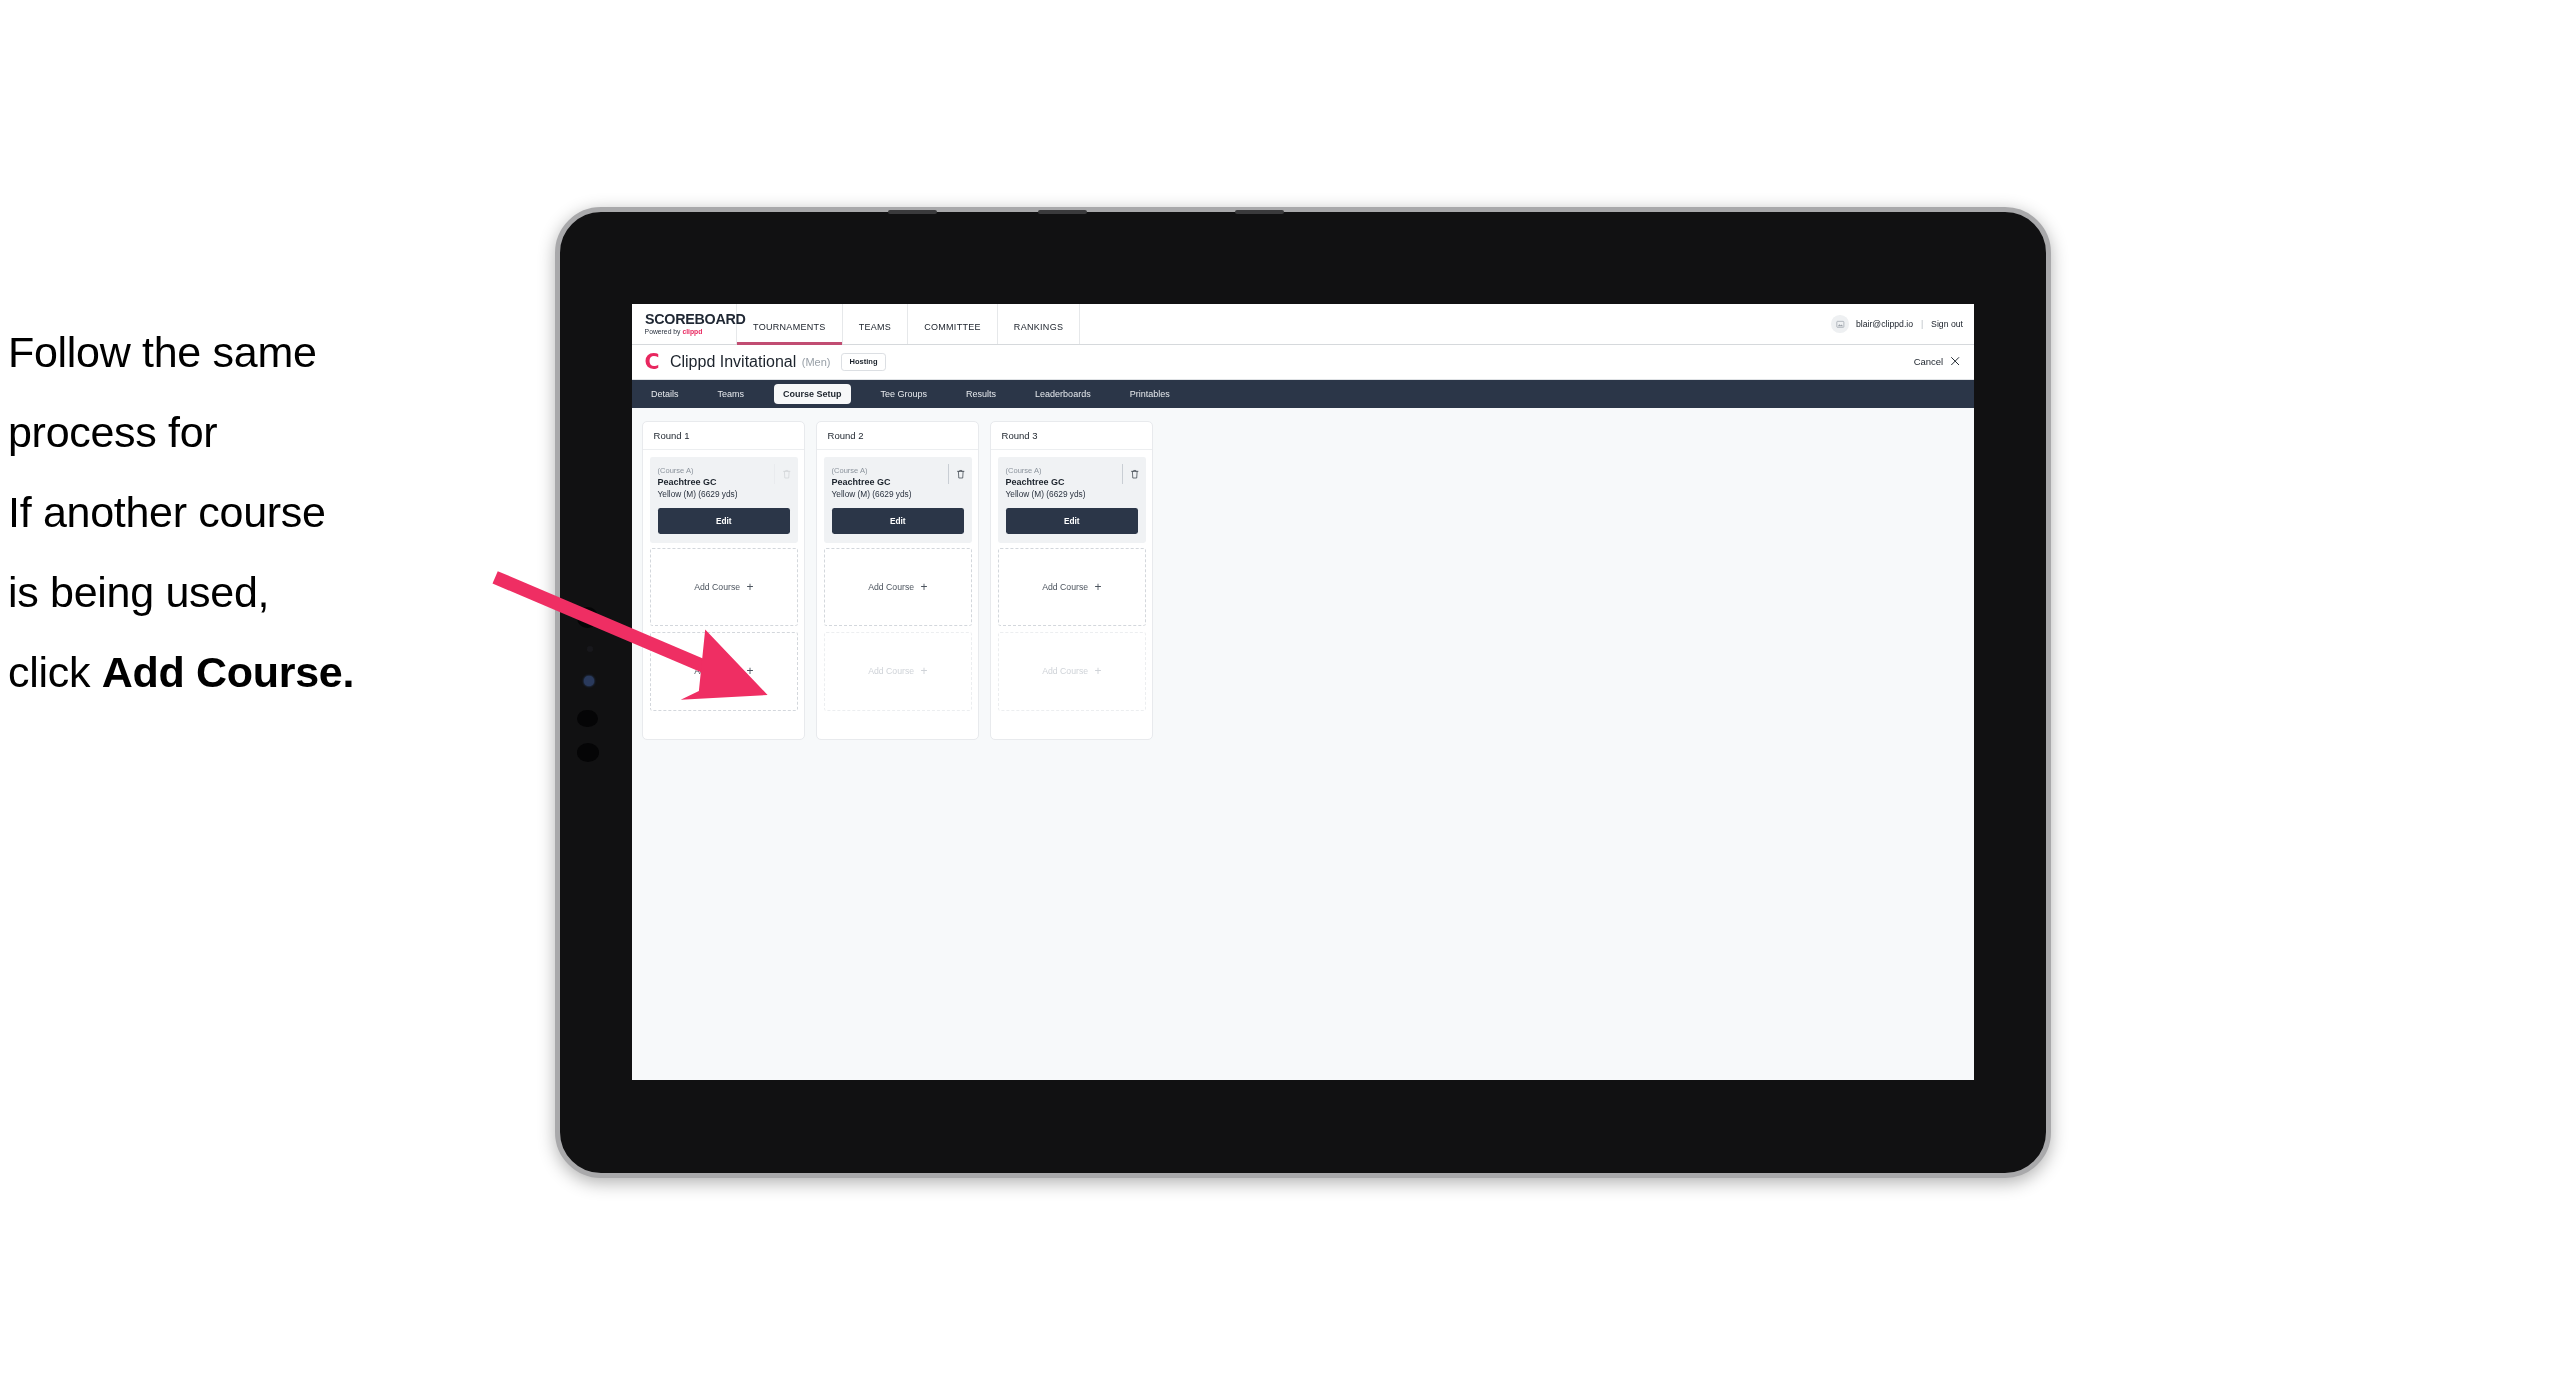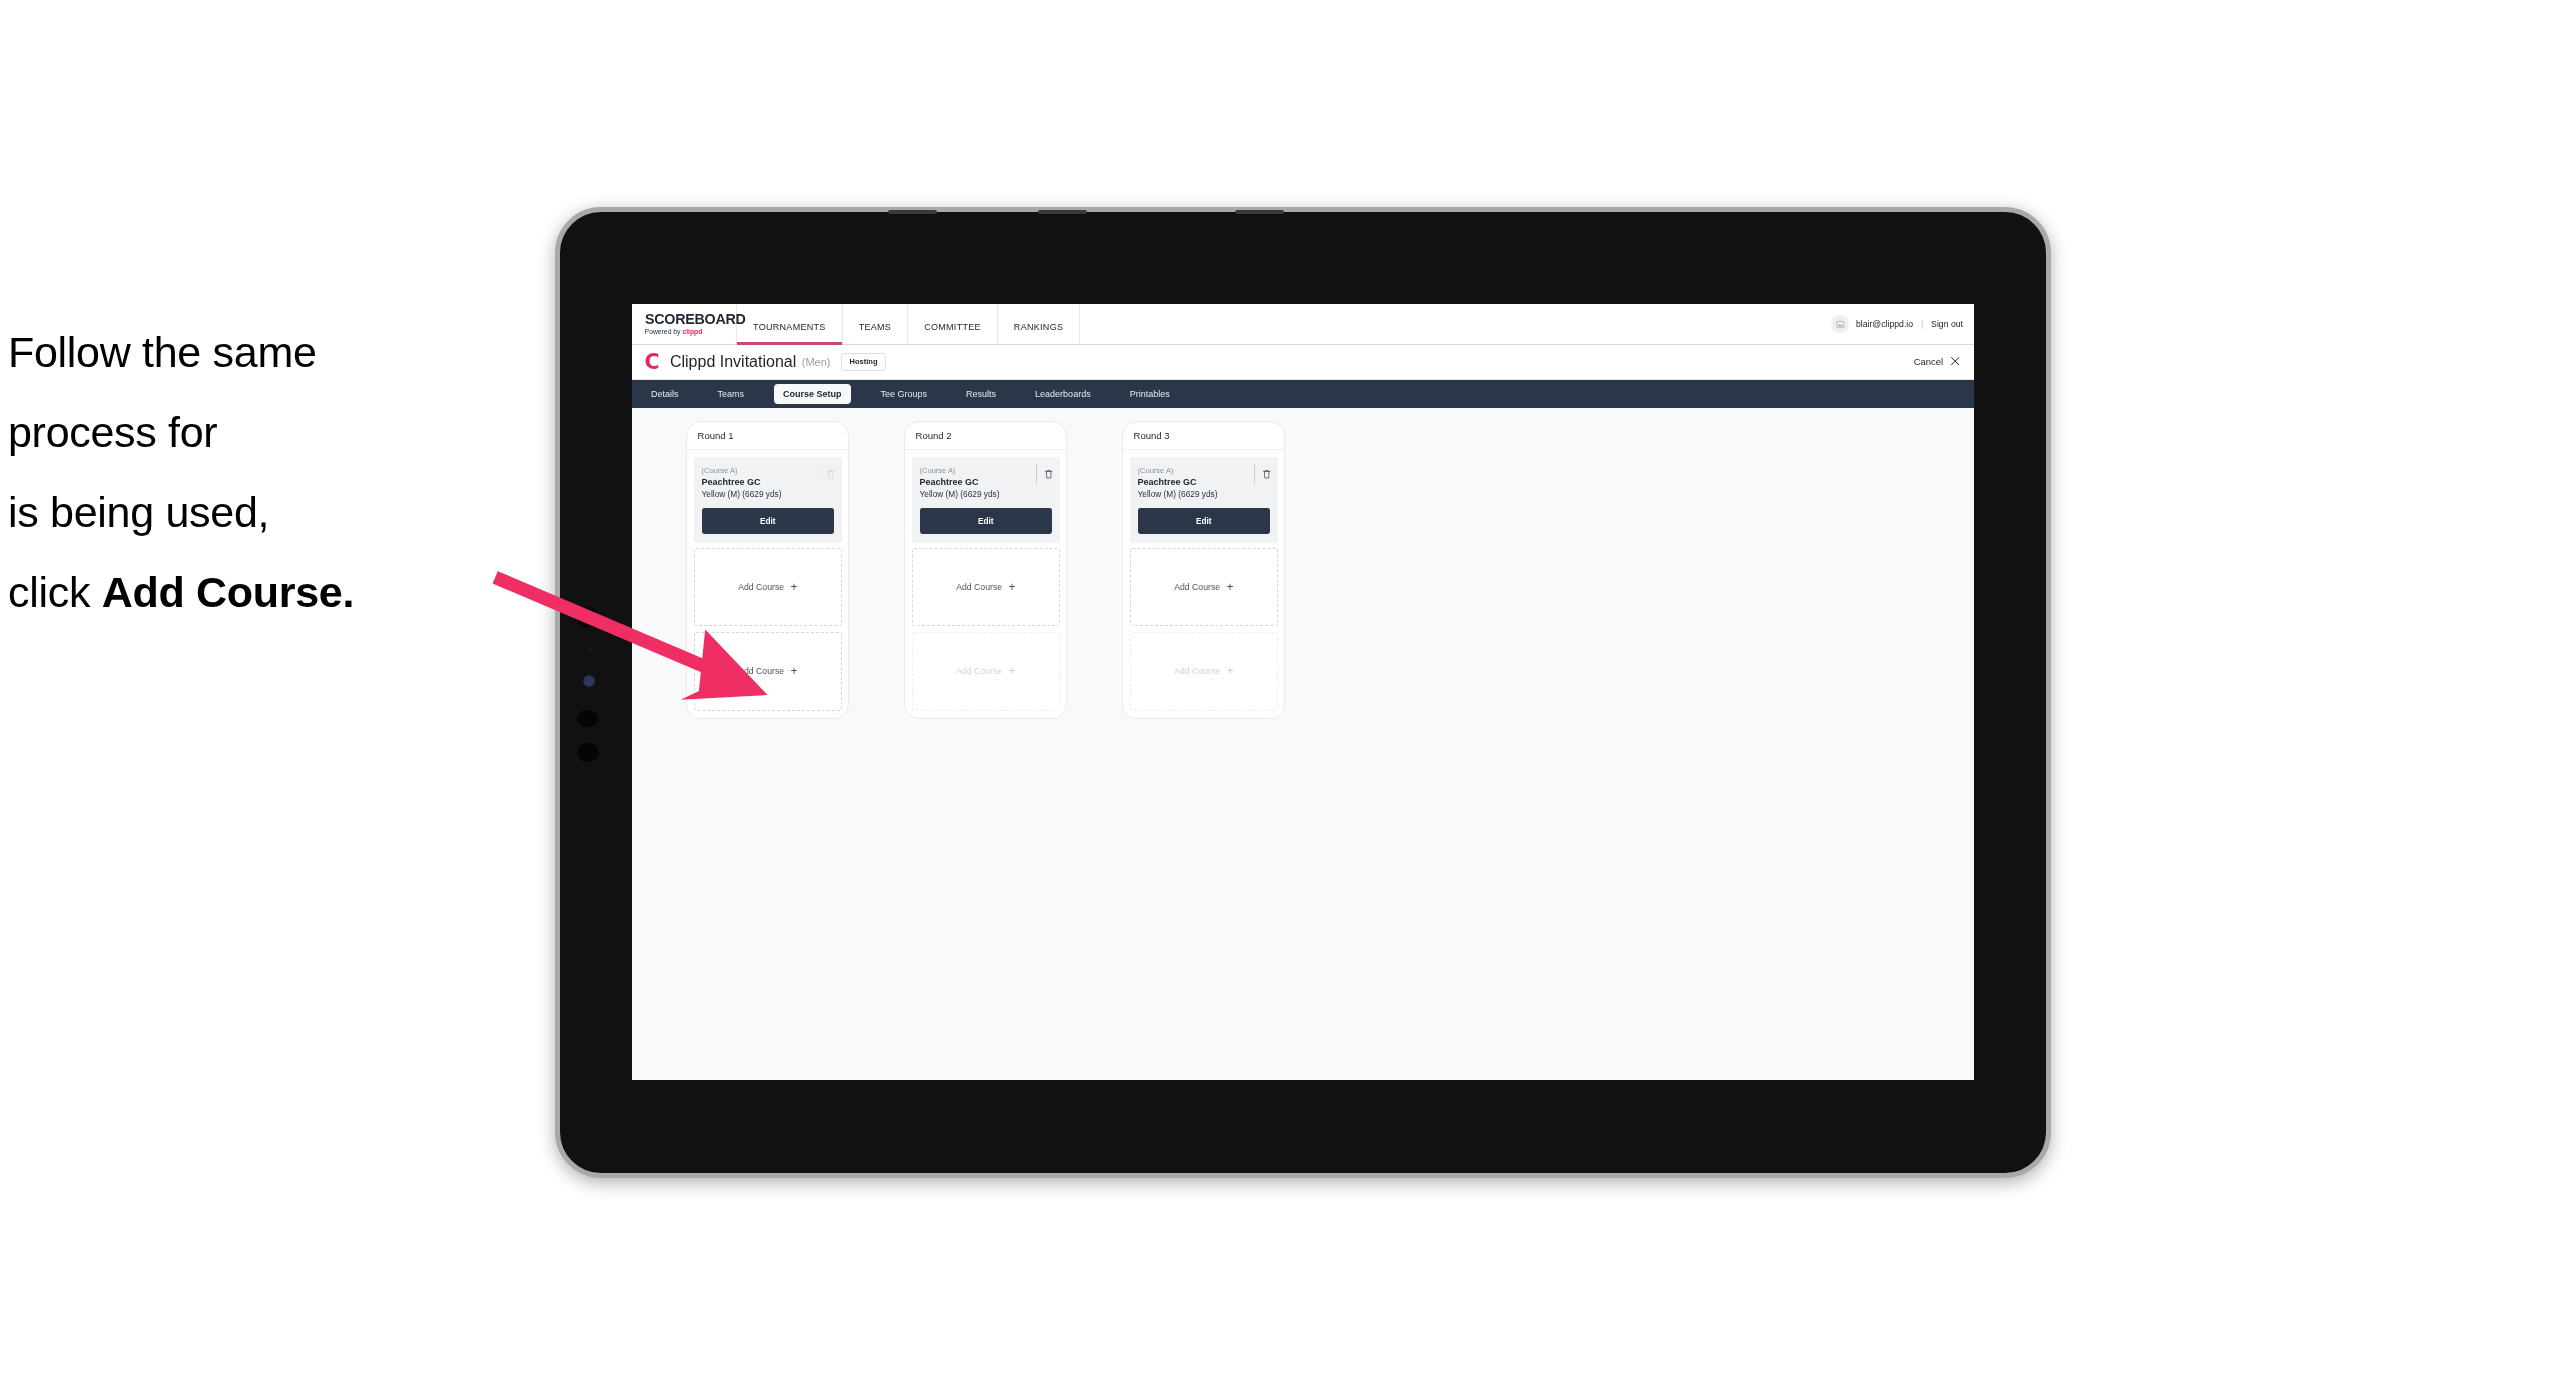--- a/index.html
+++ b/index.html
@@ -219,23 +219,22 @@
   .content {
     padding: 12.6px 0 0 10.3px;
     display: flex;
     gap: 11px;
     align-items: flex-start;
   }
   .round-col {
     width: 163px;
     background: #ffffff;
     border: 0.8px solid #e8eaed;
-    border-radius: 15px;
-    padding-bottom: 1px;
-    margin-left: 44px;
+    border-radius: 5px;
+    padding-bottom: 22px;
   }
   .round-head {
     padding: 8.7px 10.3px 8px 10.3px;
     font-size: 9.5px;
     color: #1c232c;
     border-bottom: 0.8px solid #eceef0;
   }
   .round-body { padding: 6.3px; display: flex; flex-direction: column; gap: 5.5px; }
 
   .course-card {
@@ -287,20 +286,21 @@
   .add-slot.tall { height: 79px; }
 </style>
 </head>
 <body>
 
 <div id="stage">
 
   <div id="annotation">
     <div>Follow the same</div>
     <div>process for</div>
+    <div>If another course</div>
     <div>is being used,</div>
     <div><span>click </span><span class="strong">Add Course.</span></div>
   </div>
 
   <div id="tablet">
     <div class="bezel-mark" style="left:328px;width:49px;"></div>
     <div class="bezel-mark" style="left:478px;width:49px;"></div>
     <div class="bezel-mark" style="left:675px;width:49px;"></div>
 
     <div class="lens" style="left:17.4px;top:395px;width:20.5px;height:20.5px;"></div>

